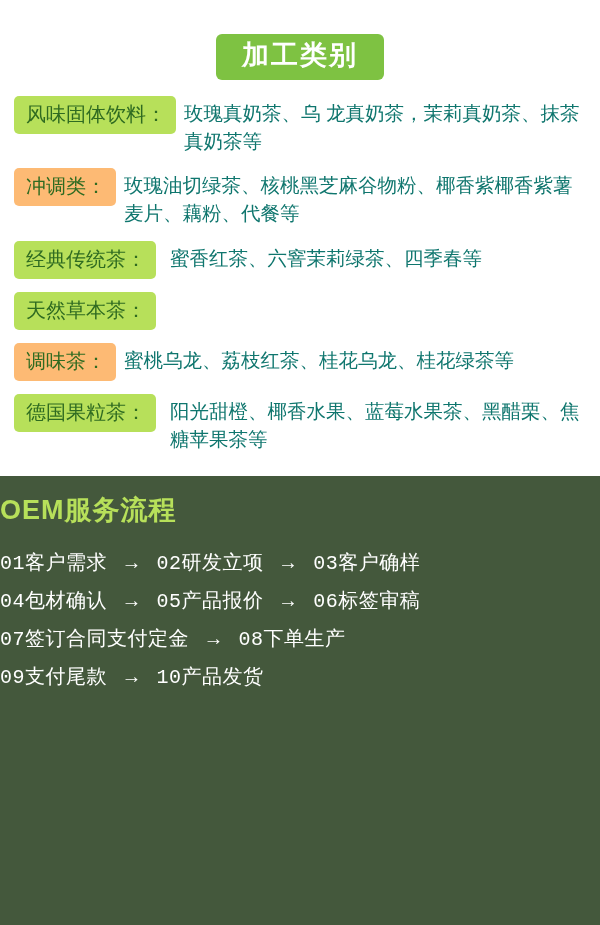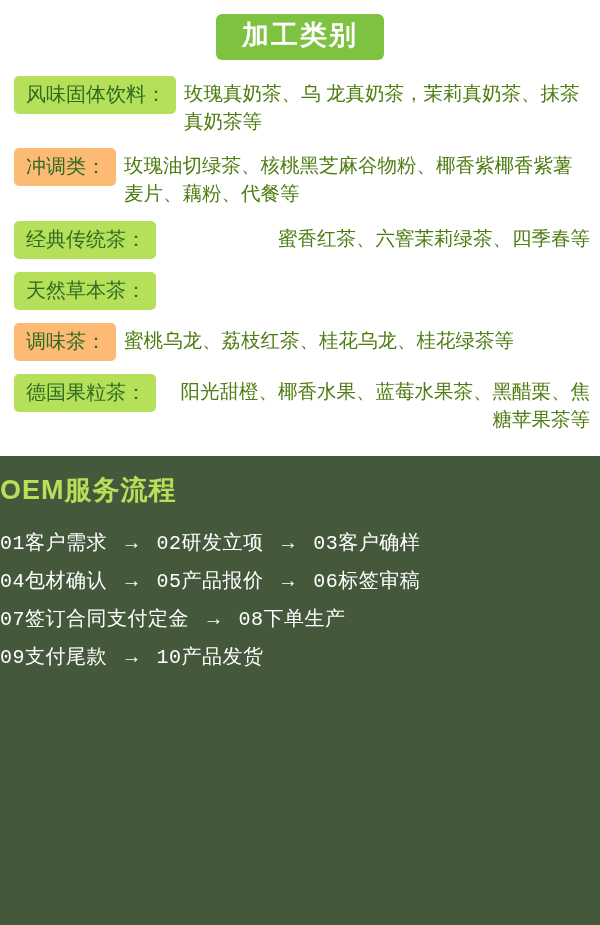--- a/index.html
+++ b/index.html
@@ -24,20 +24,21 @@
   
   .top-section {
     background: #ffffff;
     padding: 14px 0 10px 0;
     flex: 0 0 auto;
   }
   .main-title-wrap {
     display: flex;
     justify-content: center;
     margin-bottom: 16px;
+    margin-top: 20px;
   }
   .main-title {
     background: #7ec242;
     color: #ffffff;
     font-size: 27px;
     font-weight: bold;
     letter-spacing: 2px;
     padding: 7px 26px 9px 26px;
     border-radius: 6px;
     line-height: 1.1;
@@ -59,29 +60,28 @@
     padding: 7px 10px 8px 12px;
     white-space: nowrap;
     line-height: 1.15;
     flex: 0 0 auto;
   }
   .label.pale {
     background: #fdba74;
   }
   .value {
     font-size: 19.5px;
-    color: #4d7c0f;
+    color: #0f766e;
     line-height: 1.45;
     margin-left: 8px;
     padding-top: 3px;
     flex: 1 1 auto;
   }
   .value.indent {
     margin-left: 14px;
-    text-align: right;
   }
 
   
   .bottom-section {
     background: #44583c;
     flex: 1 1 auto;
     padding: 18px 0 20px 0;
   }
   .oem-title {
     color: #b7e05a;

